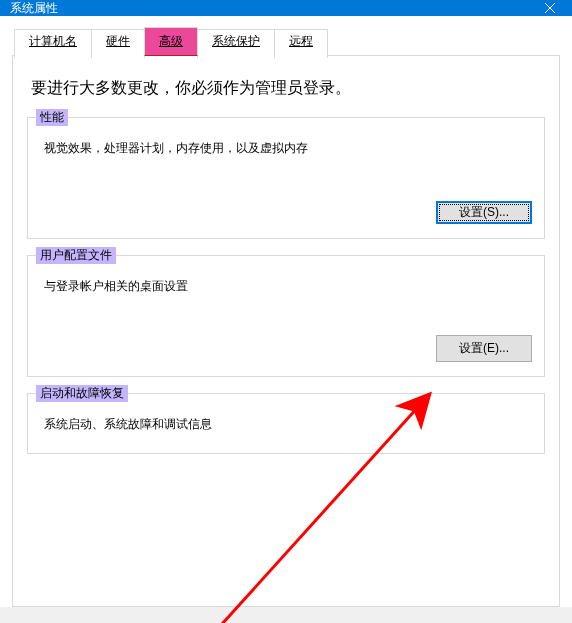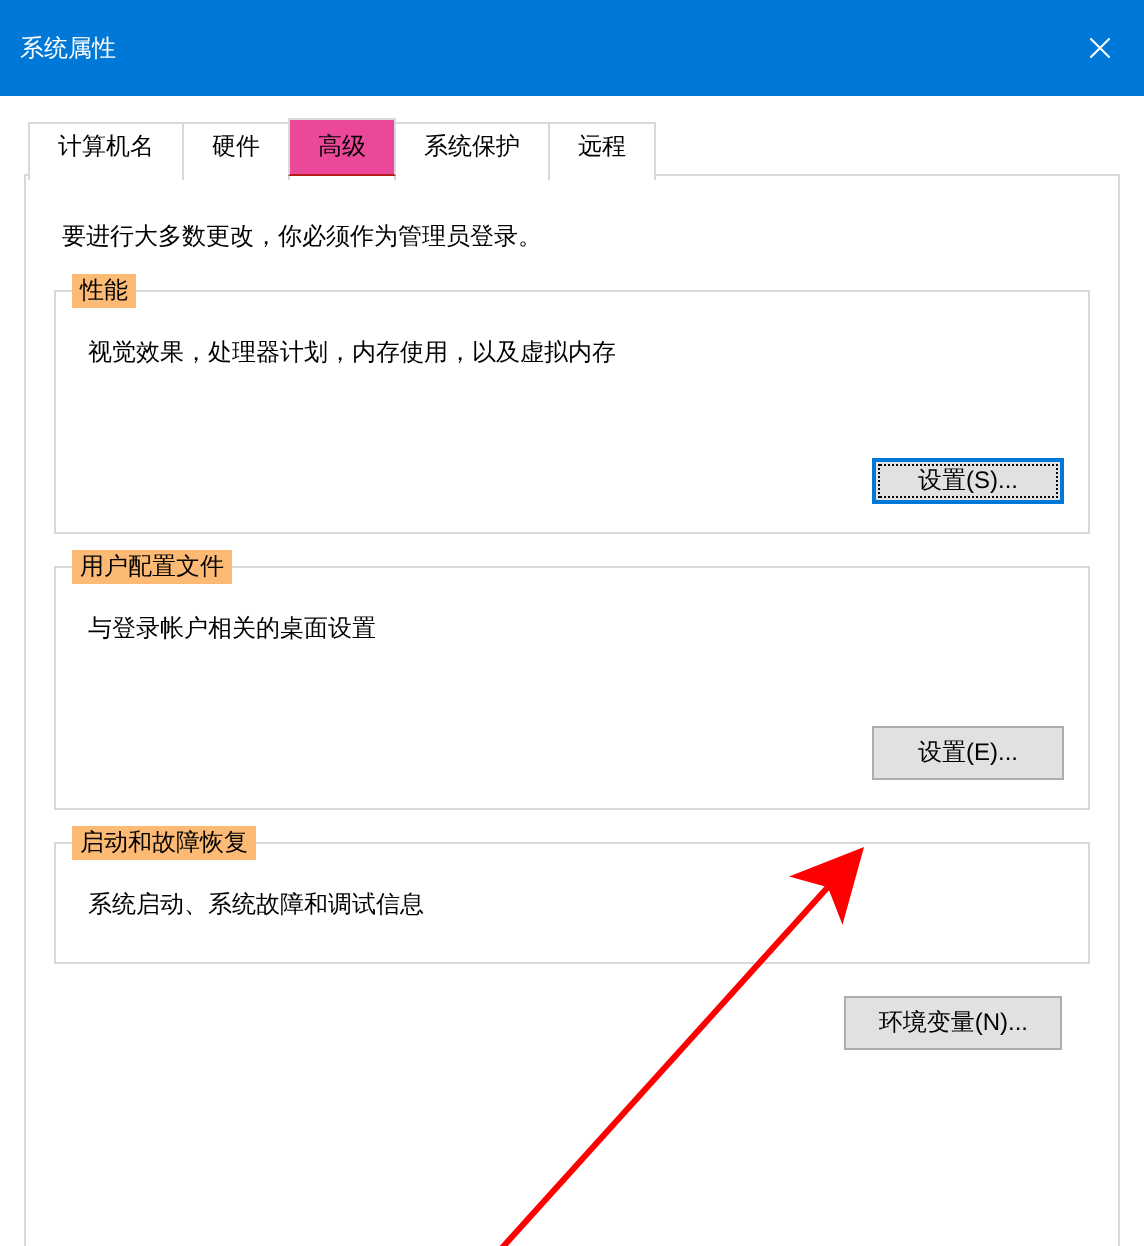--- a/index.html
+++ b/index.html
@@ -1,29 +1,29 @@
 <!DOCTYPE html>
 <html><head>
   <meta charset="utf-8">
   <style>
     * { box-sizing: border-box; margin: 0; padding: 0; font-family: "Microsoft YaHei", "Segoe UI", sans-serif; font-size: 12px; }
     body { background: #f0f0f0; width: 572px; height: 623px; overflow: hidden; position: relative; }
-    .titlebar { background: #0078d7; height: 48px; display: flex; align-items: center; justify-content: space-between; padding-left: 10px; color: #fff; }
+    .titlebar { background: #0078d7; height: 16px; display: flex; align-items: center; justify-content: space-between; padding-left: 10px; color: #fff; }
     .titlebar-title { font-size: 12px; font-weight: normal; }
     .close-btn { width: 45px; height: 32px; display: flex; align-items: center; justify-content: center; color: #fff; cursor: default; }
     .close-btn svg { width: 10px; height: 10px; }
     .dialog-body { background: #fff; padding: 10px 12px 12px 12px; height: calc(623px - 32px); position: relative; }
     .tabstrip { display: flex; position: relative; top: 1px; z-index: 2; margin-left: 2px; }
-    .tab { padding: 5px 14px; border: 1px solid #d9d9d9; border-bottom: none; background: #fff; cursor: default; margin-right: -1px; position: relative; }
+    .tab { padding: 5px 14px; border: 1px solid #d9d9d9; border-bottom: none; background: #fff; cursor: default; margin-right: -1px; position: relative; text-decoration: underline; }
     .tab.inactive { background: #fff; top: 2px; padding-top: 3px; padding-bottom: 3px; }
     .tab.active { background: #ec4899; border-bottom: 1px solid #b91c1c; z-index: 3; }
     .tab-content { border: 1px solid #d9d9d9; background: #fff; padding: 16px 14px 14px 14px; position: relative; height: 552px; }
-    .intro { margin: 6px 4px 18px 4px; font-size: 12px; }
+    .intro { margin: 6px 4px 18px 4px; font-size: 16px; }
     .groupbox { border: 1px solid #d9d9d9; margin-bottom: 16px; padding: 12px 12px 14px 12px; position: relative; }
-    .groupbox-title { position: absolute; top: -9px; left: 8px; background: #fdba74; padding: 0 4px; font-size: 12px; }
+    .groupbox-title { position: absolute; top: -9px; left: 8px; background: #c4b5fd; padding: 0 4px; font-size: 12px; }
     .groupbox-desc { margin: 10px 4px 6px 4px; font-size: 12px; }
     .btn-row { display: flex; justify-content: flex-end; margin-top: 40px; }
     .win-btn { min-width: 96px; padding: 4px 16px; background: #e1e1e1; border: 1px solid #adadad; cursor: default; text-align: center; font-size: 12px; }
     .win-btn.focused { border: 2px solid #0078d7; outline: 1px dotted #000; outline-offset: -4px; padding: 1px 15px; }
     .env-row { display: flex; justify-content: flex-end; margin-top: 12px; padding-right: 14px; }
     .annotation-arrow { position: absolute; pointer-events: none; z-index: 10; }
     .gb1 .btn-row { margin-top: 44px; }
     .gb2 .btn-row { }
     .gb3 .btn-row { margin-top: 44px; }
   </style>
@@ -66,23 +66,20 @@
       <div class="btn-row">
         <button class="win-btn">设置(E)...</button>
       </div>
     </fieldset>
 
     <fieldset class="groupbox gb3">
       <div class="groupbox-title">启动和故障恢复</div>
       <div class="groupbox-desc">系统启动、系统故障和调试信息</div>
     </fieldset>
 
-    <div class="env-row">
-      <button class="win-btn">环境变量(N)...</button>
-    </div>
 
     <svg class="annotation-arrow" style="left:190px; top:330px; width:240px; height:250px;" viewBox="0 0 240 250">
       <defs>
         <marker id="ah" markerWidth="12" markerHeight="12" refX="10" refY="6" orient="auto">
           <path d="M0,0 L12,6 L0,12 L3,6 Z" fill="#ff0000"></path>
         </marker>
       </defs>
       <line x1="10" y1="248" x2="225" y2="10" stroke="#ff0000" stroke-width="3" marker-end="url(#ah)"></line>
     </svg>
   </div>

